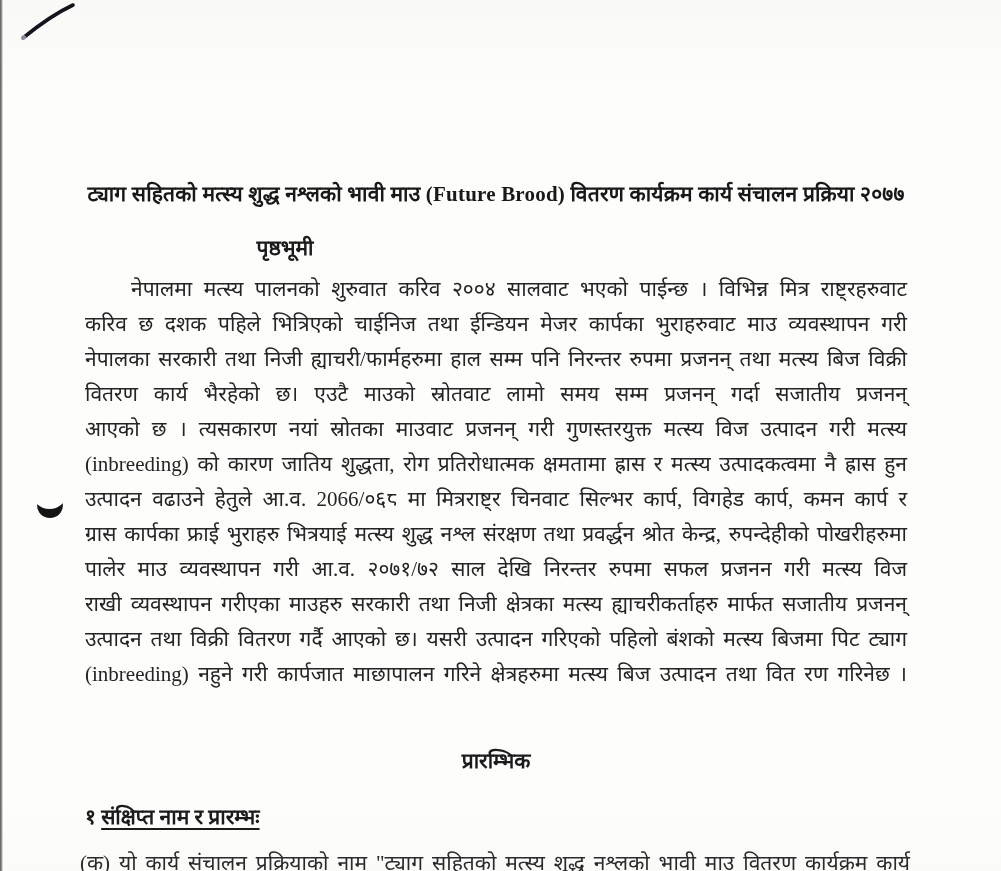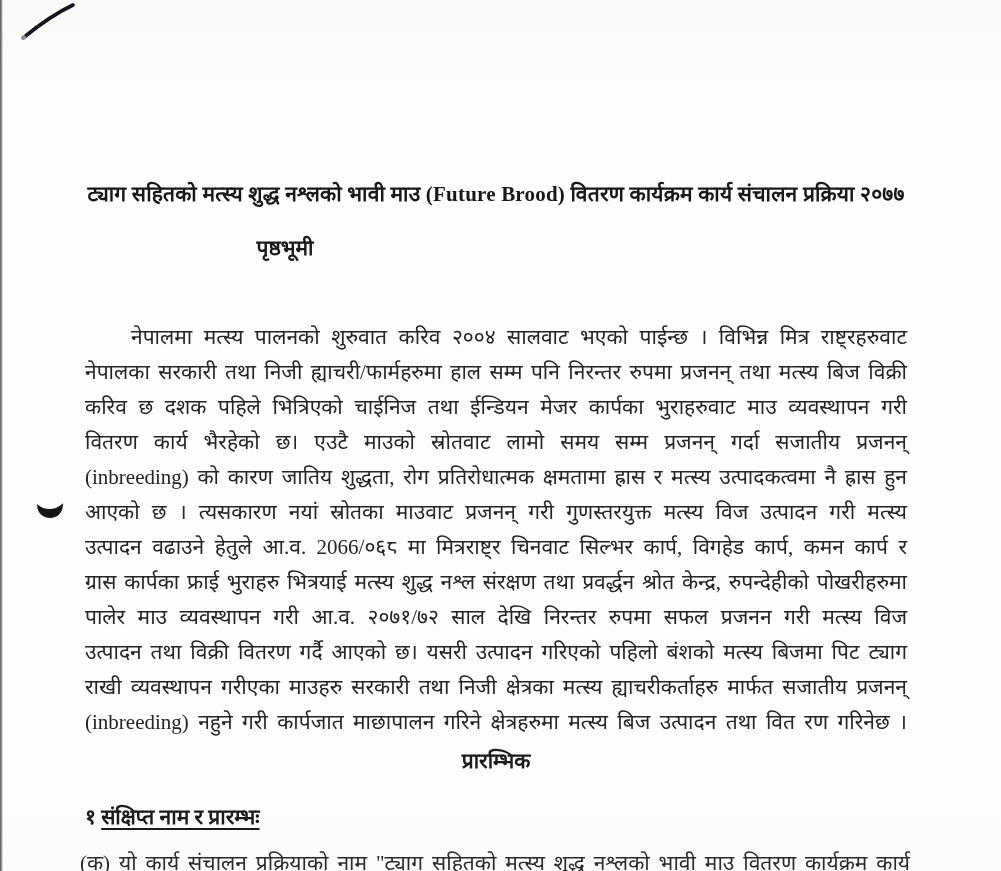--- a/index.html
+++ b/index.html
@@ -83,21 +83,20 @@
     height: 35px;
     line-height: 35px;
     font-size: 21px;
     text-align: justify;
     text-align-last: justify;
     color: #242424;
     word-spacing: 1px;
   }
   .pline.first {
     text-indent: 46px;
-    margin-top: 48px;
   }
   .chapter-heading, .chapter-subheading {
     position: absolute;
     left: 85px;
     width: 822px;
     text-align: center;
     font-size: 21px;
     line-height: 28px;
     font-weight: 700;
     color: #1b1b1b;
@@ -146,30 +145,30 @@
     <div class="blob-dark"></div>
     <div class="blob-cover"></div>
   </div>
 
   <div class="doc-title">ट्याग सहितको मत्स्य शुद्ध नश्लको भावी माउ (Future Brood) वितरण कार्यक्रम कार्य संचालन प्रक्रिया २०७७</div>
 
   <div class="bg-heading">पृष्ठभूमी</div>
 
   <div class="para">
     <div class="pline first">नेपालमा मत्स्य पालनको शुरुवात करिव २००४ सालवाट भएको  पाईन्छ । विभिन्न मित्र राष्ट्रहरुवाट</div>
+    <div class="pline">करिव छ दशक पहिले भित्रिएको चाईनिज तथा ईन्डियन मेजर कार्पका भुराहरुवाट माउ व्यवस्थापन गरी</div>
     <div class="pline">नेपालका सरकारी तथा निजी ह्याचरी/फार्महरुमा हाल सम्म पनि निरन्तर रुपमा प्रजनन् तथा मत्स्य बिज विक्री</div>
-    <div class="pline">करिव छ दशक पहिले भित्रिएको चाईनिज तथा ईन्डियन मेजर कार्पका भुराहरुवाट माउ व्यवस्थापन गरी</div>
     <div class="pline">वितरण कार्य भैरहेको छ।  एउटै माउको स्रोतवाट लामो समय सम्म प्रजनन् गर्दा सजातीय प्रजनन्</div>
+    <div class="pline">आएको छ । त्यसकारण नयां स्रोतका माउवाट प्रजनन् गरी गुणस्तरयुक्त मत्स्य विज उत्पादन गरी मत्स्य</div>
     <div class="pline">(inbreeding) को कारण जातिय शुद्धता, रोग प्रतिरोधात्मक क्षमतामा ह्रास र मत्स्य उत्पादकत्वमा नै ह्रास हुन</div>
-    <div class="pline">आएको छ । त्यसकारण नयां स्रोतका माउवाट प्रजनन् गरी गुणस्तरयुक्त मत्स्य विज उत्पादन गरी मत्स्य</div>
     <div class="pline">उत्पादन वढाउने हेतुले आ.व. 2066/०६८ मा मित्रराष्ट्र चिनवाट सिल्भर कार्प, विगहेड कार्प, कमन कार्प र</div>
     <div class="pline">ग्रास कार्पका फ्राई भुराहरु भित्रयाई मत्स्य शुद्ध नश्ल संरक्षण तथा प्रवर्द्धन श्रोत केन्द्र, रुपन्देहीको पोखरीहरुमा</div>
     <div class="pline">पालेर माउ व्यवस्थापन गरी आ.व. २०७१/७२ साल देखि निरन्तर रुपमा सफल प्रजनन गरी मत्स्य विज</div>
+    <div class="pline">राखी व्यवस्थापन गरीएका माउहरु सरकारी तथा निजी क्षेत्रका मत्स्य ह्याचरीकर्ताहरु मार्फत सजातीय प्रजनन्</div>
     <div class="pline">उत्पादन तथा विक्री वितरण गर्दै आएको छ।  यसरी उत्पादन गरिएको पहिलो बंशको मत्स्य बिजमा पिट ट्याग</div>
-    <div class="pline">राखी व्यवस्थापन गरीएका माउहरु सरकारी तथा निजी क्षेत्रका मत्स्य ह्याचरीकर्ताहरु मार्फत सजातीय प्रजनन्</div>
     <div class="pline">(inbreeding) नहुने गरी कार्पजात माछापालन गरिने क्षेत्रहरुमा मत्स्य बिज उत्पादन तथा वित रण गरिनेछ ।</div>
   </div>
 
   <div class="chapter-subheading">प्रारम्भिक</div>
 
   <div class="section-heading"><span>१ </span><span class="underlined">संक्षिप्त नाम र प्रारम्भः</span></div>
 
   <div class="partial-line">(क) यो कार्य संचालन प्रक्रियाको नाम "ट्याग सहितको मत्स्य शुद्ध नश्लको भावी माउ वितरण कार्यक्रम कार्य</div>
 
 </div>

